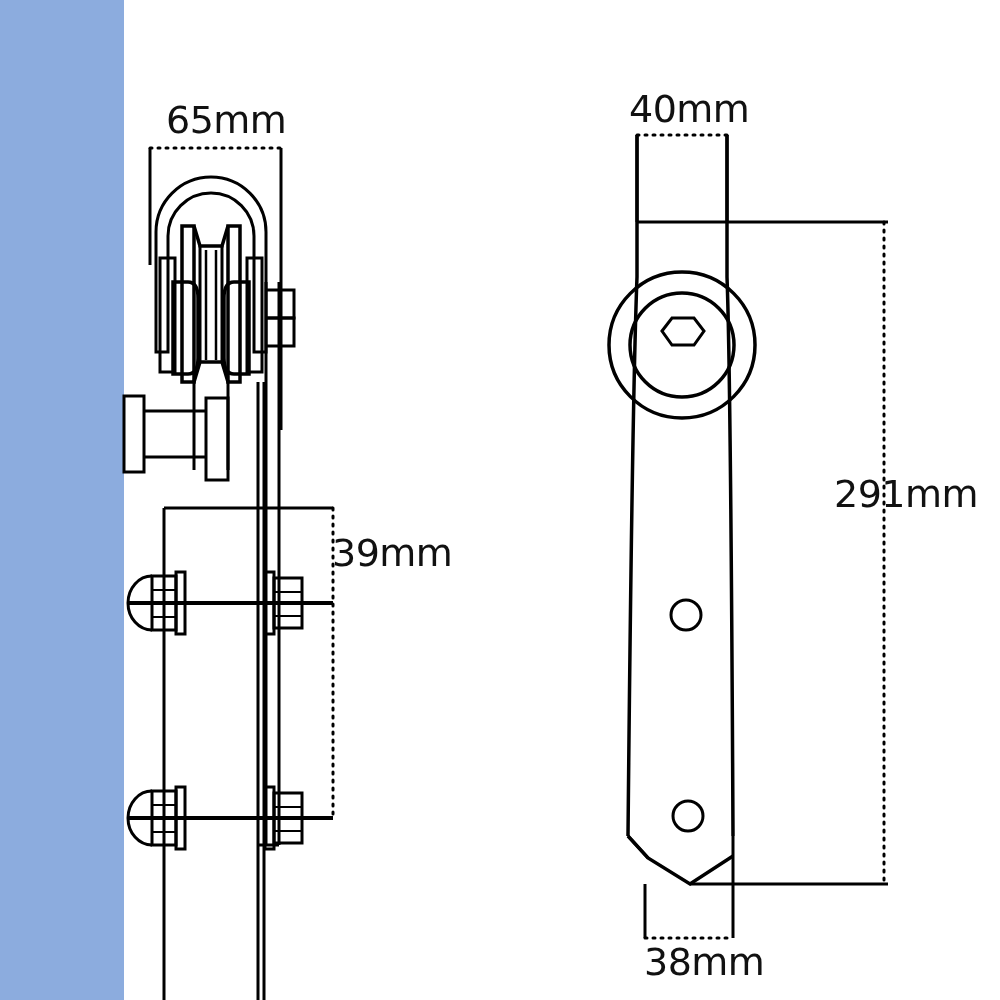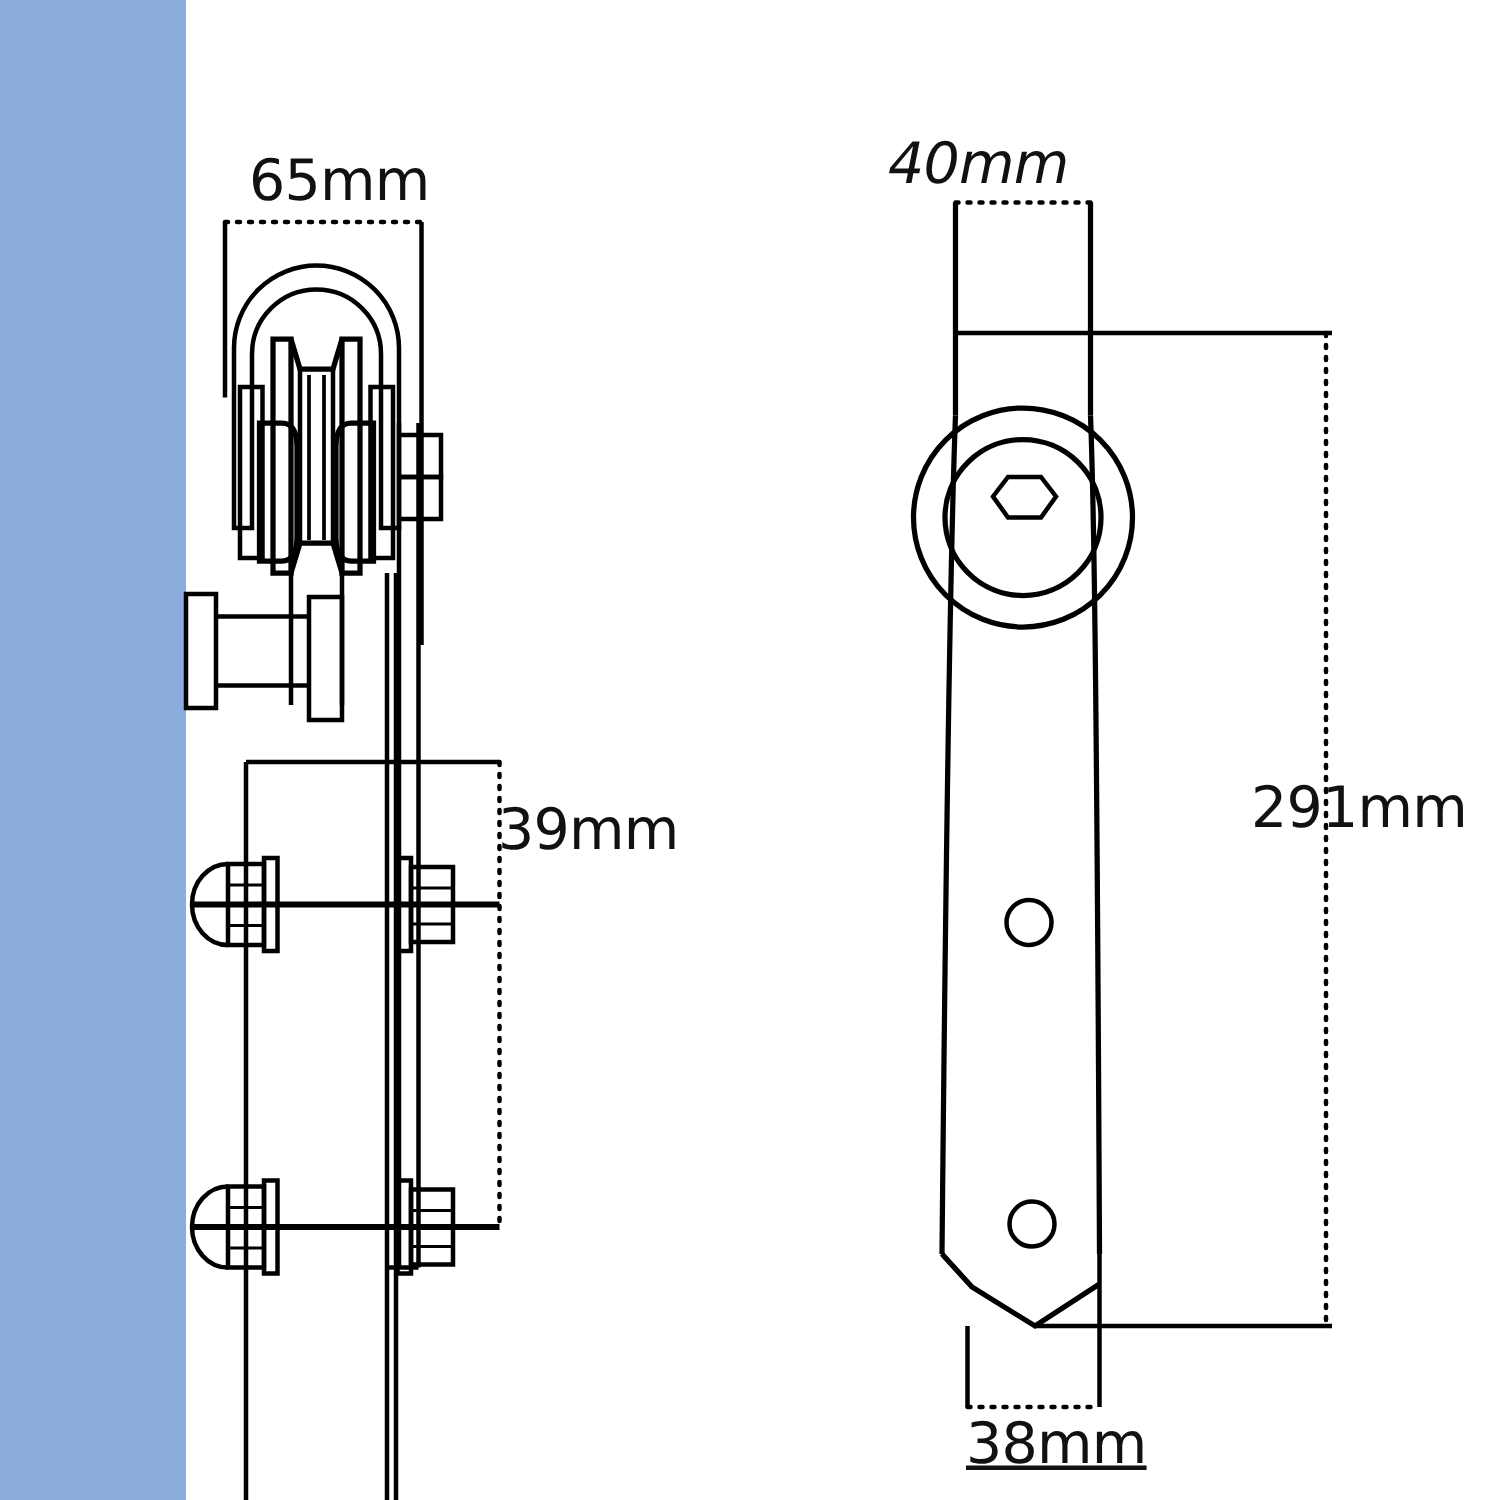--- a/index.html
+++ b/index.html
@@ -202,19 +202,19 @@
       <line x1="733" y1="856" x2="733" y2="836" stroke-width="3"></line>
     </g>
 
   </svg>
 
   <div class="dim-label" style="left:166px; top:98px;">65mm</div>
 
   <div class="dim-label" style="left:332px; top:531px;">39mm</div>
 
 
-  <div class="dim-label" style="left:592px; top:87px;font-style:italic;">40mm</div>
-
-  <div class="dim-label" style="left:834px; top:516px;">291mm</div>
-
-  <div class="dim-label" style="left:644px; top:940px;text-decoration:underline;">38mm</div>
+  <div class="dim-label" style="left:629px; top:87px;">40mm</div>
+
+  <div class="dim-label" style="left:834px; top:472px;">291mm</div>
+
+  <div class="dim-label" style="left:644px; top:940px;">38mm</div>
 
 </div>
 
 </body></html>

